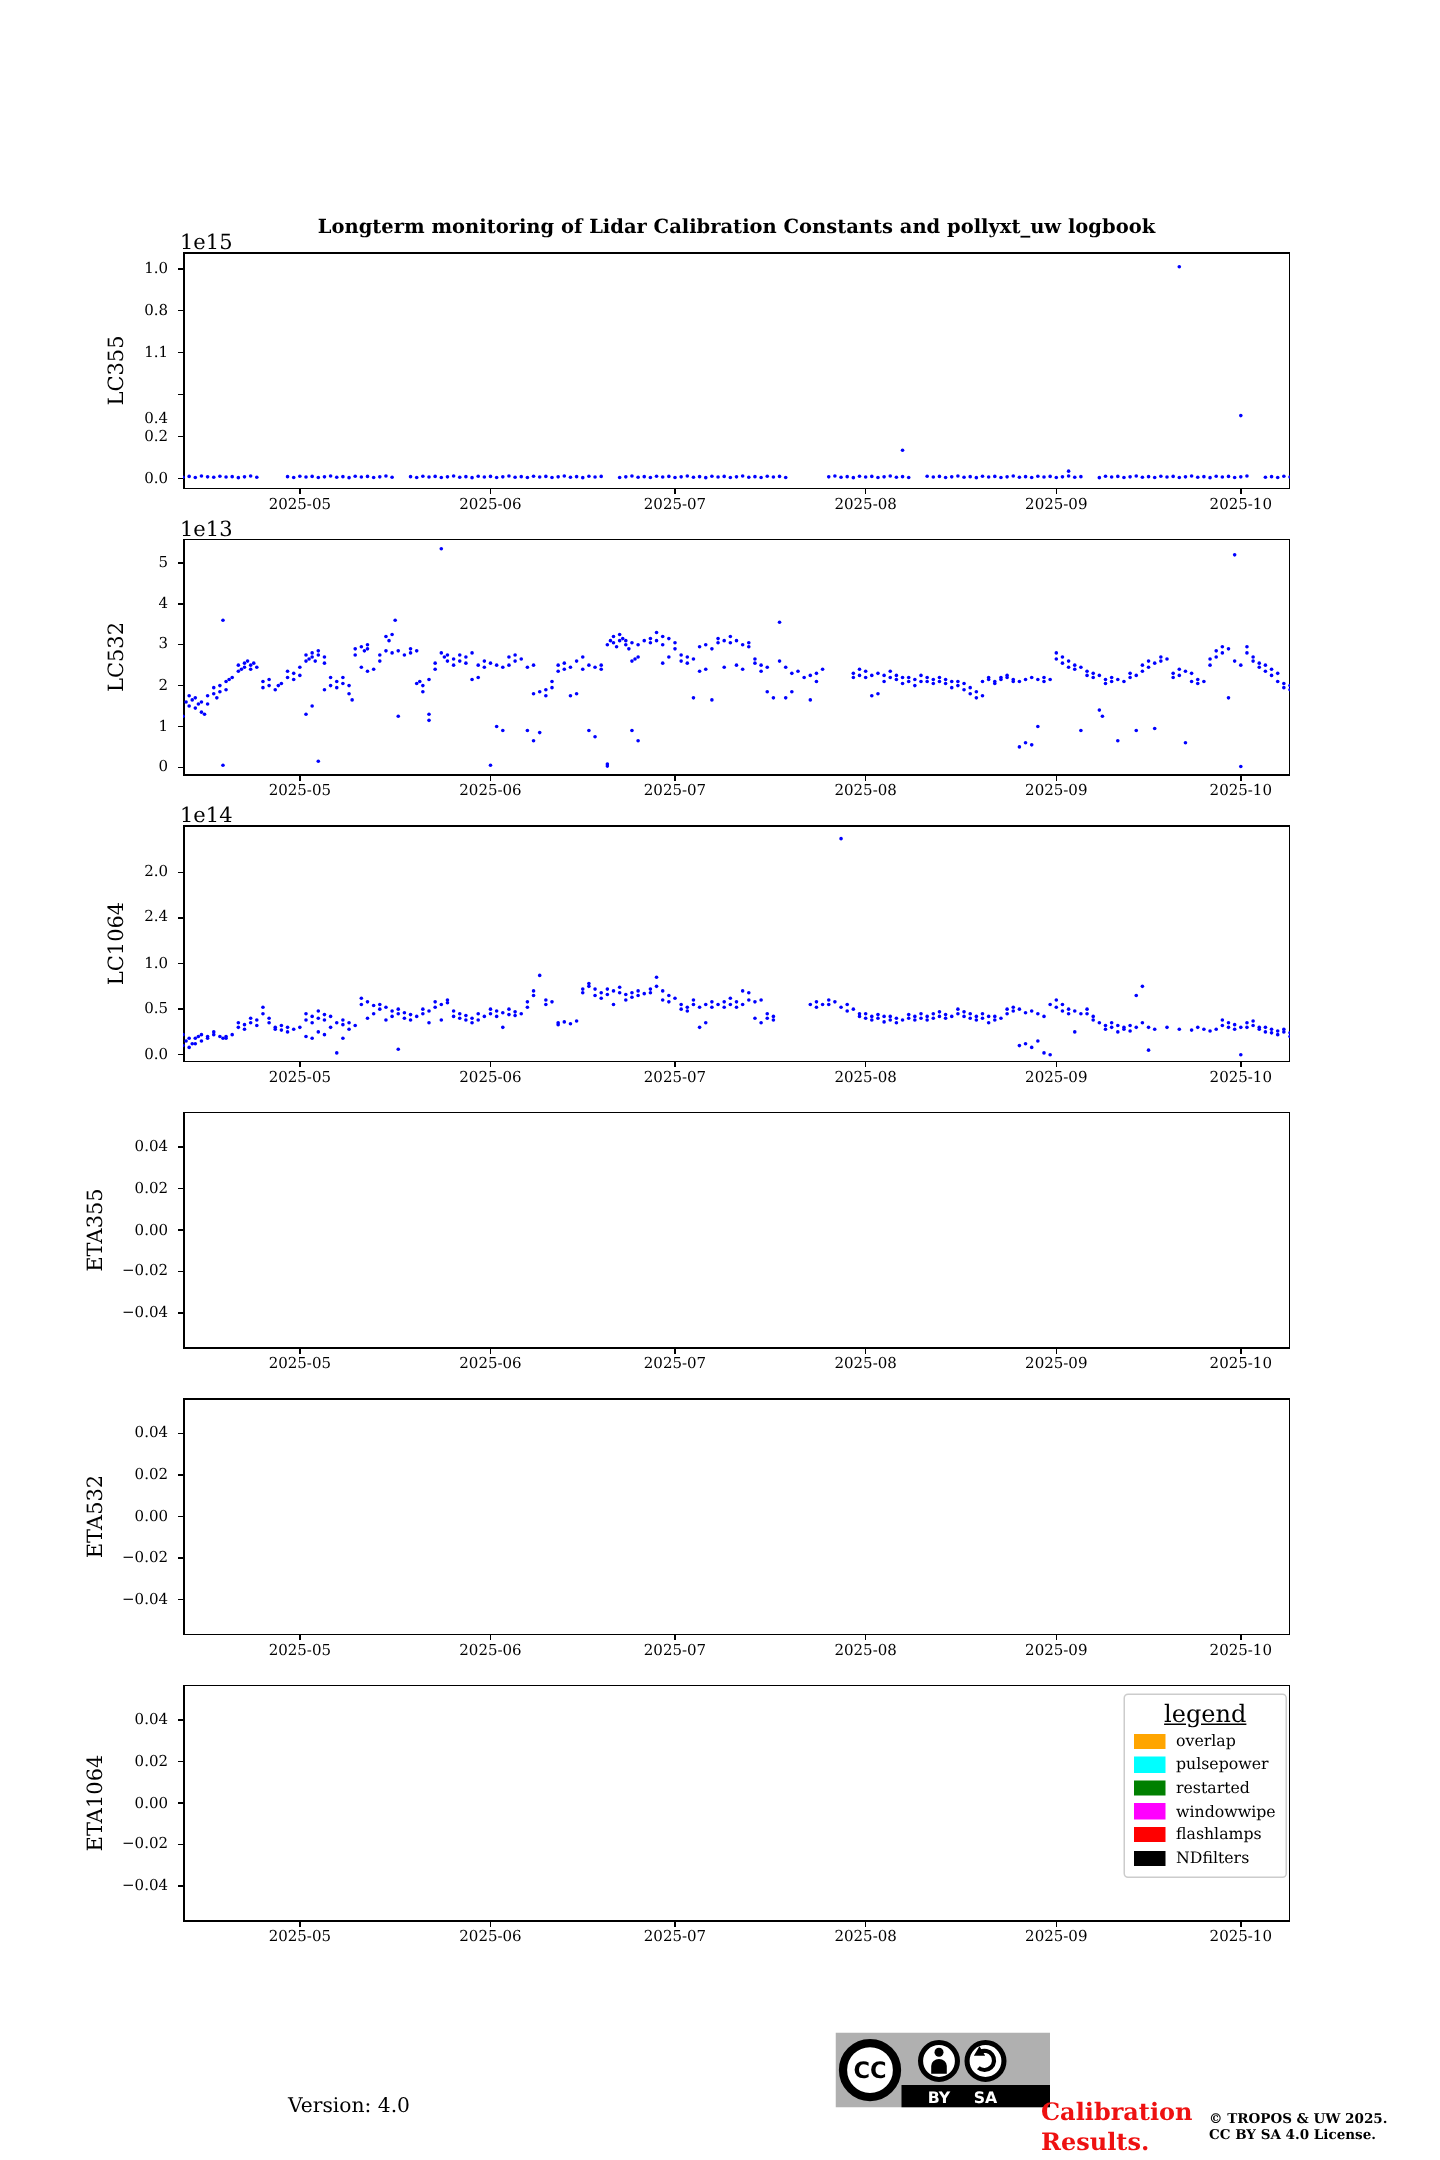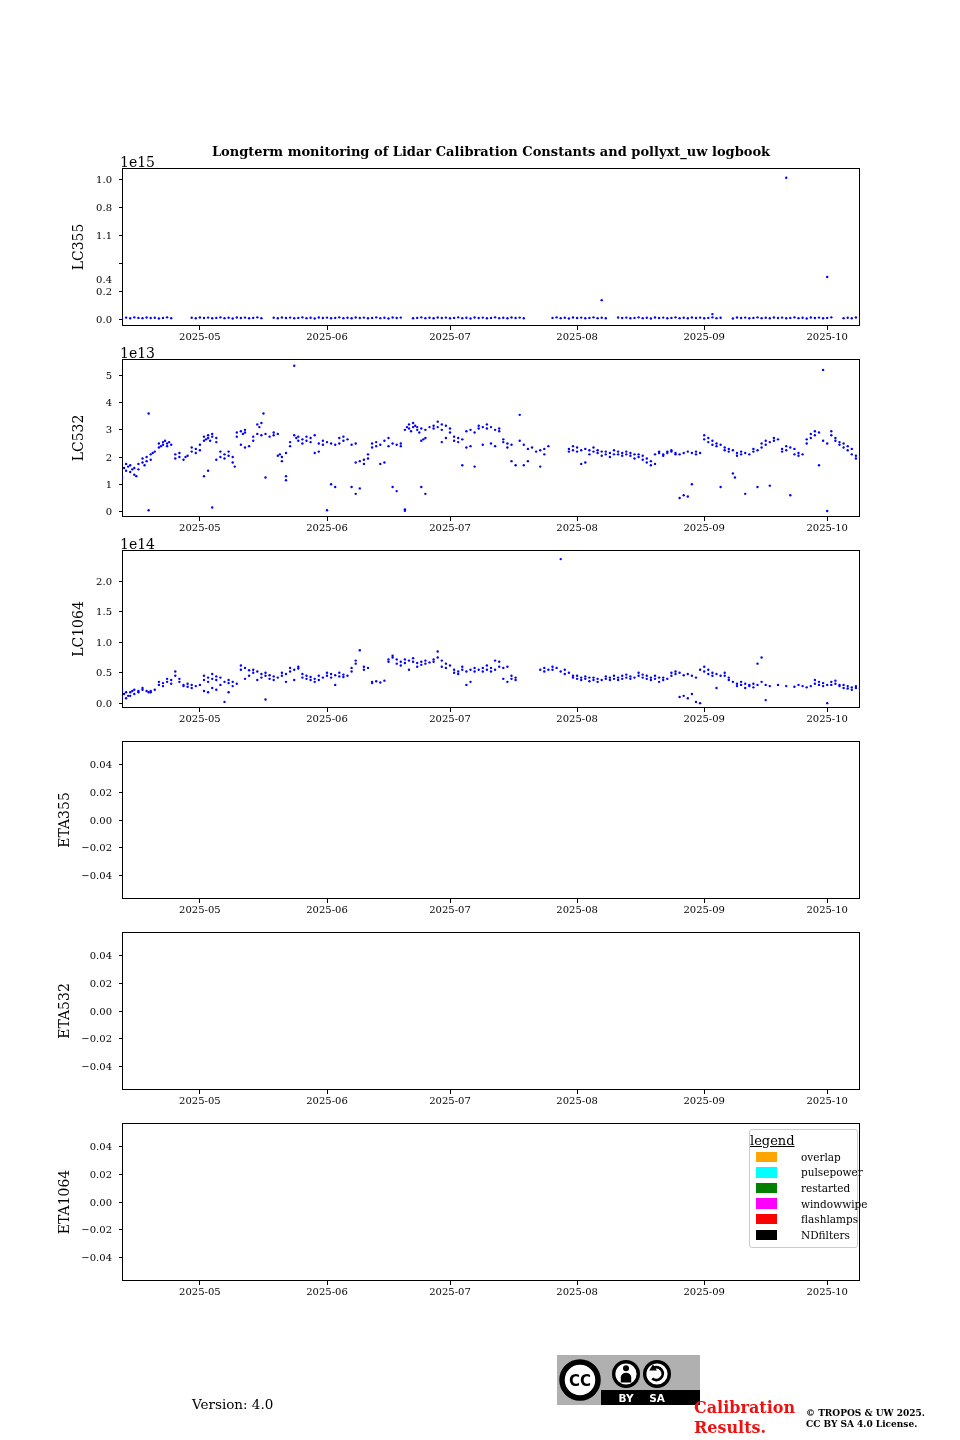--- a/index.html
+++ b/index.html
@@ -9,22 +9,22 @@
   .title{position:absolute;left:122px;top:144px;width:738px;text-align:center;
          font-size:13px;font-weight:bold;white-space:nowrap;}
   .xlabel{position:absolute;left:122px;top:1300px;width:738px;text-align:center;font-size:13.5px;}
   .panel-svg{position:absolute;}
   .xtick{position:absolute;width:68px;text-align:center;font-size:10px;height:13px;line-height:13px;}
   .ytick{position:absolute;left:56px;width:56px;text-align:right;font-size:10px;height:13px;line-height:13px;}
   .offset-text{position:absolute;font-size:14px;}
   .ylabel{position:absolute;font-size:14px;transform:translate(-50%,-50%) rotate(-90deg);white-space:nowrap;}
   .legend-box{position:absolute;left:749px;top:1129px;width:109px;background:#fff;
               border:1px solid #cccccc;border-radius:3px;padding:3px 0 4px 0;box-sizing:border-box;}
-  .legend-title{text-align:left;font-size:13px;margin-bottom:1px;text-decoration:underline;}
-  .legend-row{display:flex;align-items:center;height:15.6px;padding-left:6px;gap:17px;}
+  .legend-title{text-align:center;font-size:16px;margin-bottom:1px;text-decoration:underline;}
+  .legend-row{display:flex;align-items:center;height:15.6px;padding-left:6px;}
   .legend-swatch{width:21px;height:10.5px;margin-right:7px;flex:0 0 auto;}
   .legend-label{font-size:10.5px;white-space:nowrap;}
   .version{position:absolute;left:192px;top:1396px;font-size:13.5px;}
   .prelim{position:absolute;left:694px;top:1398px;font-weight:bold;font-size:16px;line-height:20px;}
   .copyright{position:absolute;left:806px;top:1408px;font-size:9px;font-weight:bold;line-height:11px;}
   .cc-badge{position:absolute;left:557px;top:1355px;}
 </style>
 </head>
 <body>
 
@@ -989,21 +989,21 @@
         </svg>
         <div class="xtick" style="left: 165.9px; top: 712px;">2025-05</div>
         <div class="xtick" style="left: 293px; top: 712px;">2025-06</div>
         <div class="xtick" style="left: 416px; top: 712px;">2025-07</div>
         <div class="xtick" style="left: 543.1px; top: 712px;">2025-08</div>
         <div class="xtick" style="left: 670.2px; top: 712px;">2025-09</div>
         <div class="xtick" style="left: 793.2px; top: 712px;">2025-10</div>
         <div class="ytick" style="top: 696.638px;">0.0</div>
         <div class="ytick" style="top: 666.254px;">0.5</div>
         <div class="ytick" style="top: 635.869px;">1.0</div>
-        <div class="ytick" style="top: 605.485px;">1.5</div>
+        <div class="ytick" style="top: 605.485px;">2.4</div>
         <div class="ytick" style="top: 575.1px;">2.0</div>
         <div class="offset-text" style="left: 120px; top: 536px;">1e14</div>
         <div class="ylabel" style="left: 78px; top: 629px;">LC1064</div>
         <svg width="752" height="164" class="panel-svg" style="left: 113px; top: 741px; position: absolute;">
           <defs>
             <clipPath id="clip3">
               <rect x="9" y="0" width="738" height="158"></rect>
             </clipPath>
           </defs>
           <rect x="9.5" y="0.5" width="737" height="157" fill="none" stroke="#000" stroke-width="1" shape-rendering="crispEdges"></rect>

